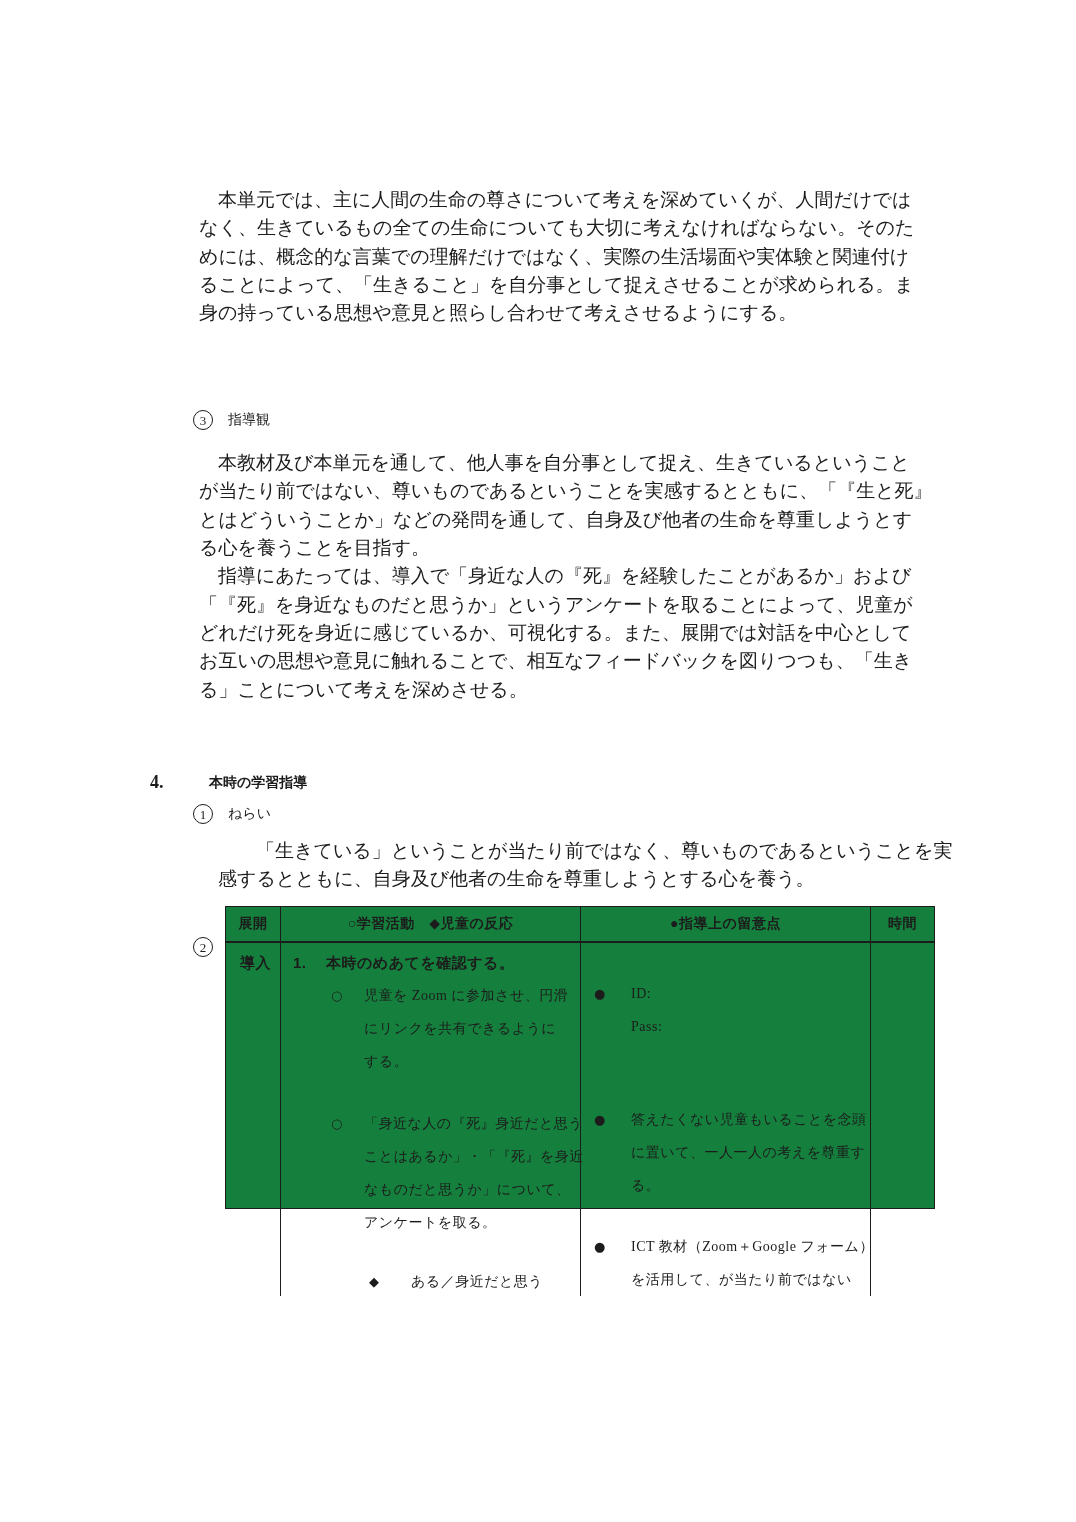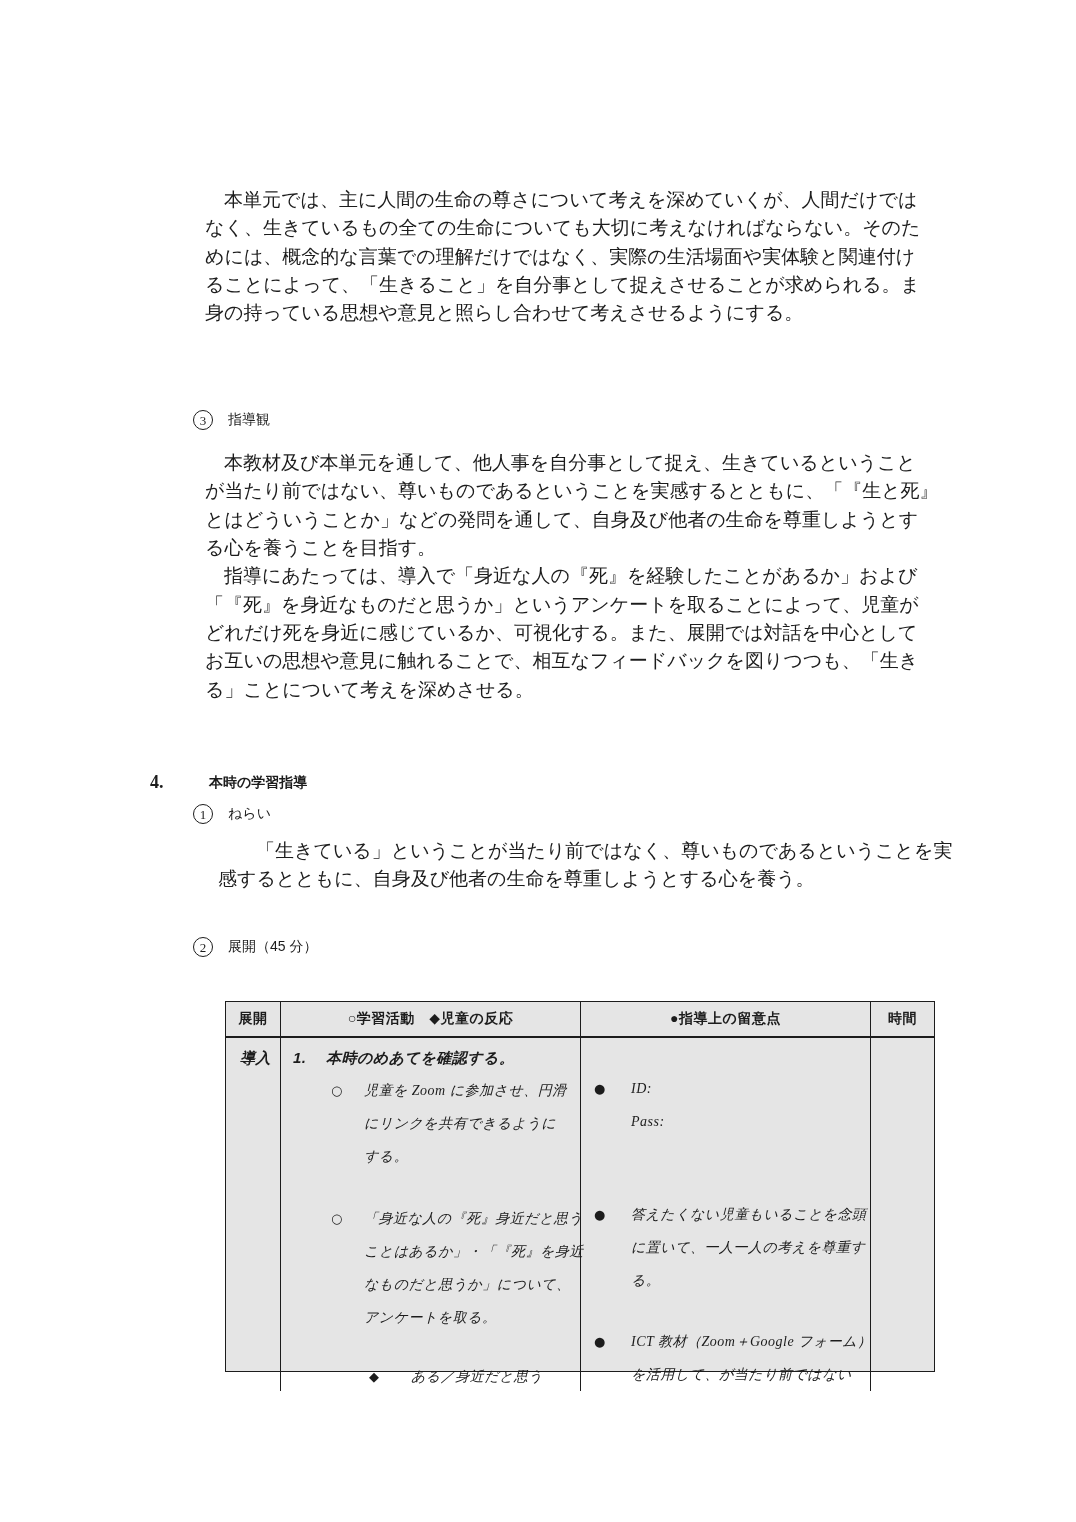--- a/index.html
+++ b/index.html
@@ -6,21 +6,21 @@
   .page{
     position:relative;
     width:1076px;height:1522px;
     margin:0 auto;
     background:#ffffff;
     color:#1c1c1c;
     font-family:"Liberation Serif","DejaVu Serif",serif;
     overflow:hidden;
   }
   
-  .para{position:absolute;left:205px;width:726px;}
+  .para{position:absolute;left:199px;width:726px;}
   .bl{height:28.33px;line-height:28.33px;font-size:19px;white-space:nowrap;}
   .ind{padding-left:19px;}
   .ind2{padding-left:38px;}
   
   .hrow{position:absolute;display:flex;align-items:center;white-space:nowrap;}
   .circ{
     box-sizing:border-box;flex:none;
     width:20px;height:20px;
     border:1.5px solid #1c1c1c;border-radius:50%;
     display:inline-flex;align-items:center;justify-content:center;
@@ -31,45 +31,45 @@
     font-family:"Liberation Sans","DejaVu Sans",sans-serif;
     font-size:14px;margin-left:15px;
   }
   .h4num{
     font-family:"Liberation Serif","DejaVu Serif",serif;
     font-weight:bold;font-size:18px;width:43px;flex:none;
   }
   .bold{font-weight:bold;}
   
   .lessontable{
-    position:absolute;left:225px;top:1001px;
-    width:710px;height:371px;
+    position:absolute;left:225px;top:906px;
+    width:710px;height:303px;
     border:1.5px solid #1c1c1c;
     box-sizing:border-box;
-    background:#e5e5e5;
+    background:#15803d;
   }
   .thead{display:flex;height:34px;border-bottom:2px solid #1c1c1c;}
   .tbody{display:flex;height:353px;}
   .c1{width:55px;flex:none;}
   .c2{width:300px;flex:none;}
   .c3{width:290px;flex:none;}
   .c4{flex:1;}
   .th{
     display:flex;align-items:center;justify-content:center;
     font-family:"Liberation Sans","DejaVu Sans",sans-serif;
     font-weight:bold;font-size:14px;
     border-right:1px solid #1c1c1c;box-sizing:border-box;
     letter-spacing:0.5px;
   }
   .th.c4,.td.c4{border-right:none;}
   .td{position:relative;border-right:1px solid #1c1c1c;box-sizing:border-box;}
   .tl{
     position:absolute;display:flex;
     font-size:14px;line-height:20px;
-    white-space:nowrap;letter-spacing:0.5px;font-style:italic;
+    white-space:nowrap;letter-spacing:0.5px;
   }
   .mk{display:inline-block;flex:none;font-family:"DejaVu Sans","Liberation Sans",sans-serif;font-size:13px;}
   .bold-g{
     font-family:"Liberation Sans","DejaVu Sans",sans-serif;
     font-weight:bold;font-size:15px;
   }
   .time{display:block;width:100%;text-align:center;letter-spacing:0;}
 </style>
 </head>
 <body>

